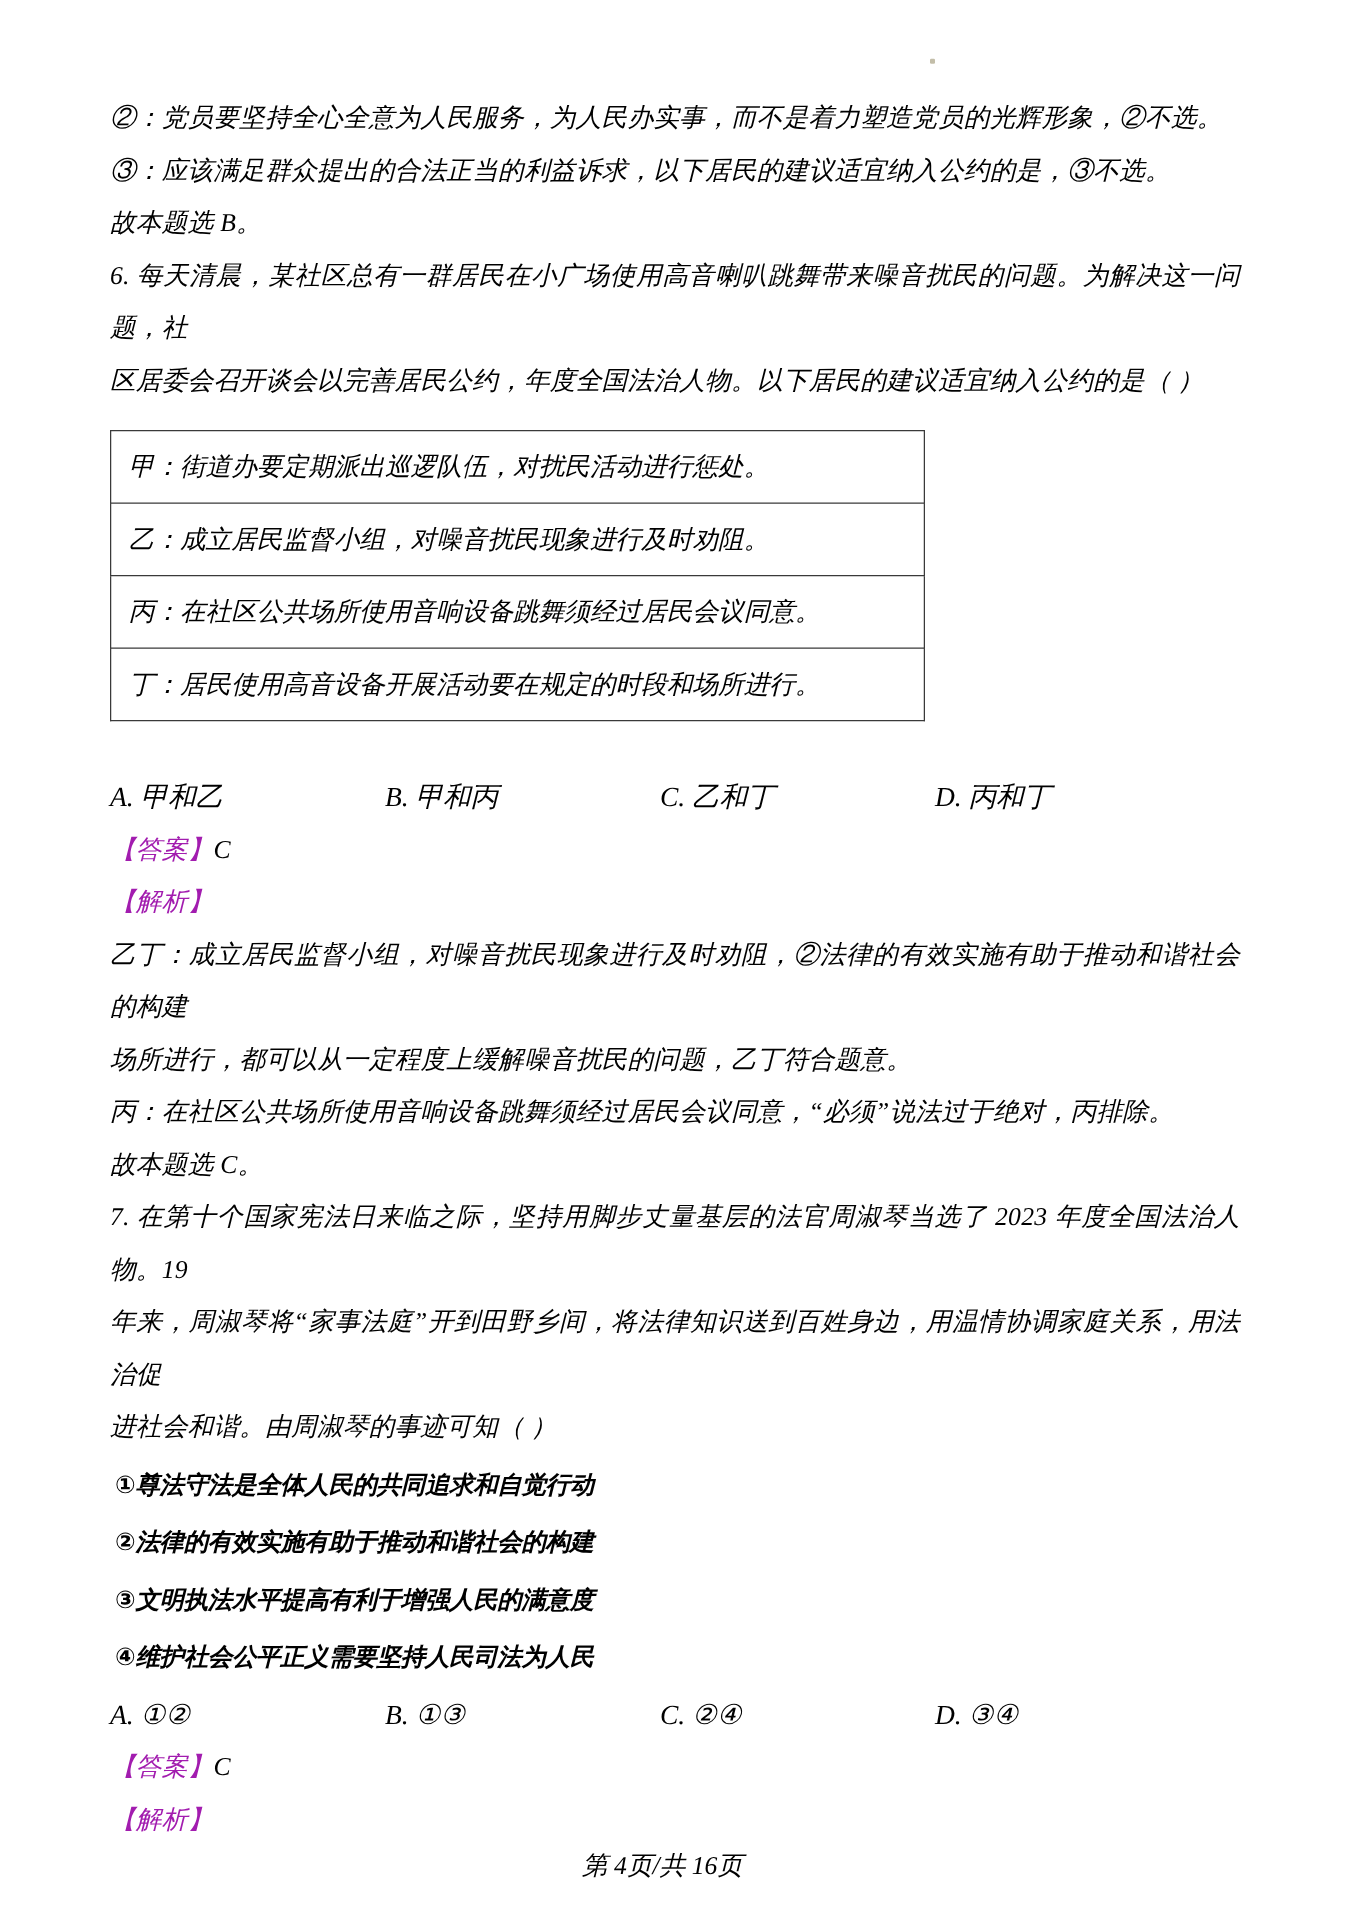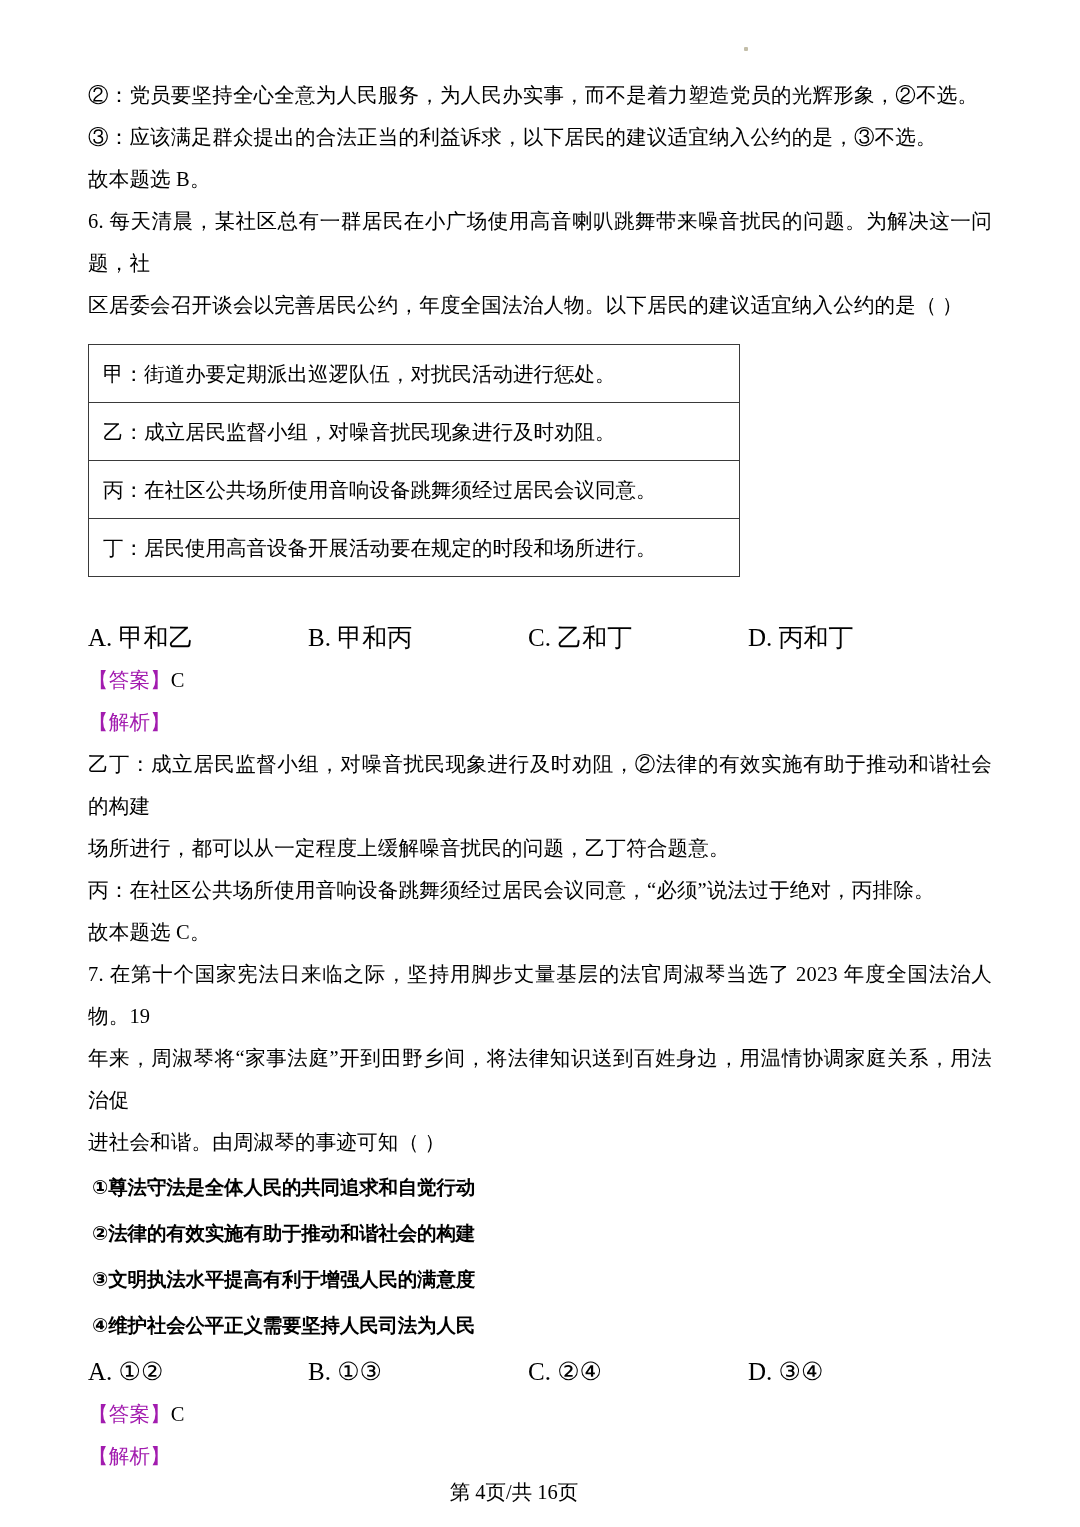--- a/index.html
+++ b/index.html
@@ -13,20 +13,21 @@
     position: relative;
     font-family: "Liberation Serif", "DejaVu Serif", serif;
     color: #000000;
     -webkit-font-smoothing: antialiased;
   }
   .page {
     position: relative;
     width: 1080px;
     height: 1527px;
     box-sizing: border-box;
+    font-style: italic;
   }
   .speck {
     position: absolute;
     left: 744px;
     top: 47px;
     width: 4px;
     height: 4px;
     background: #b9b39a;
     border-radius: 1px;
     opacity: .85;
@@ -55,21 +56,21 @@
     margin: 4px;
     font-weight: 600;
     letter-spacing: -0.2px;
   }
   .marker { color: #a21caf; }
   .marker-black { color: #000000; }
   
   .options {
     display: flex;
     width: 904px;
-    font-size: 25px;
+    font-size: 22px;
     line-height: 42px;
     margin: 0;
   }
   .options .opt {
     width: 220px;
     flex: 0 0 220px;
     white-space: nowrap;
   }
   
   .tbl {
@@ -88,20 +89,21 @@
     margin-left: 46px;
   }
   .footer {
     position: absolute;
     left: 0;
     top: 1478px;
     width: 1028px;
     text-align: center;
     font-size: 20.5px;
     color: #000000;
+    padding-left: 16px;
   }
 </style>
 </head>
 <body>
 
 <div class="page">
 
   <div class="speck"></div>
 
   <div class="content">

